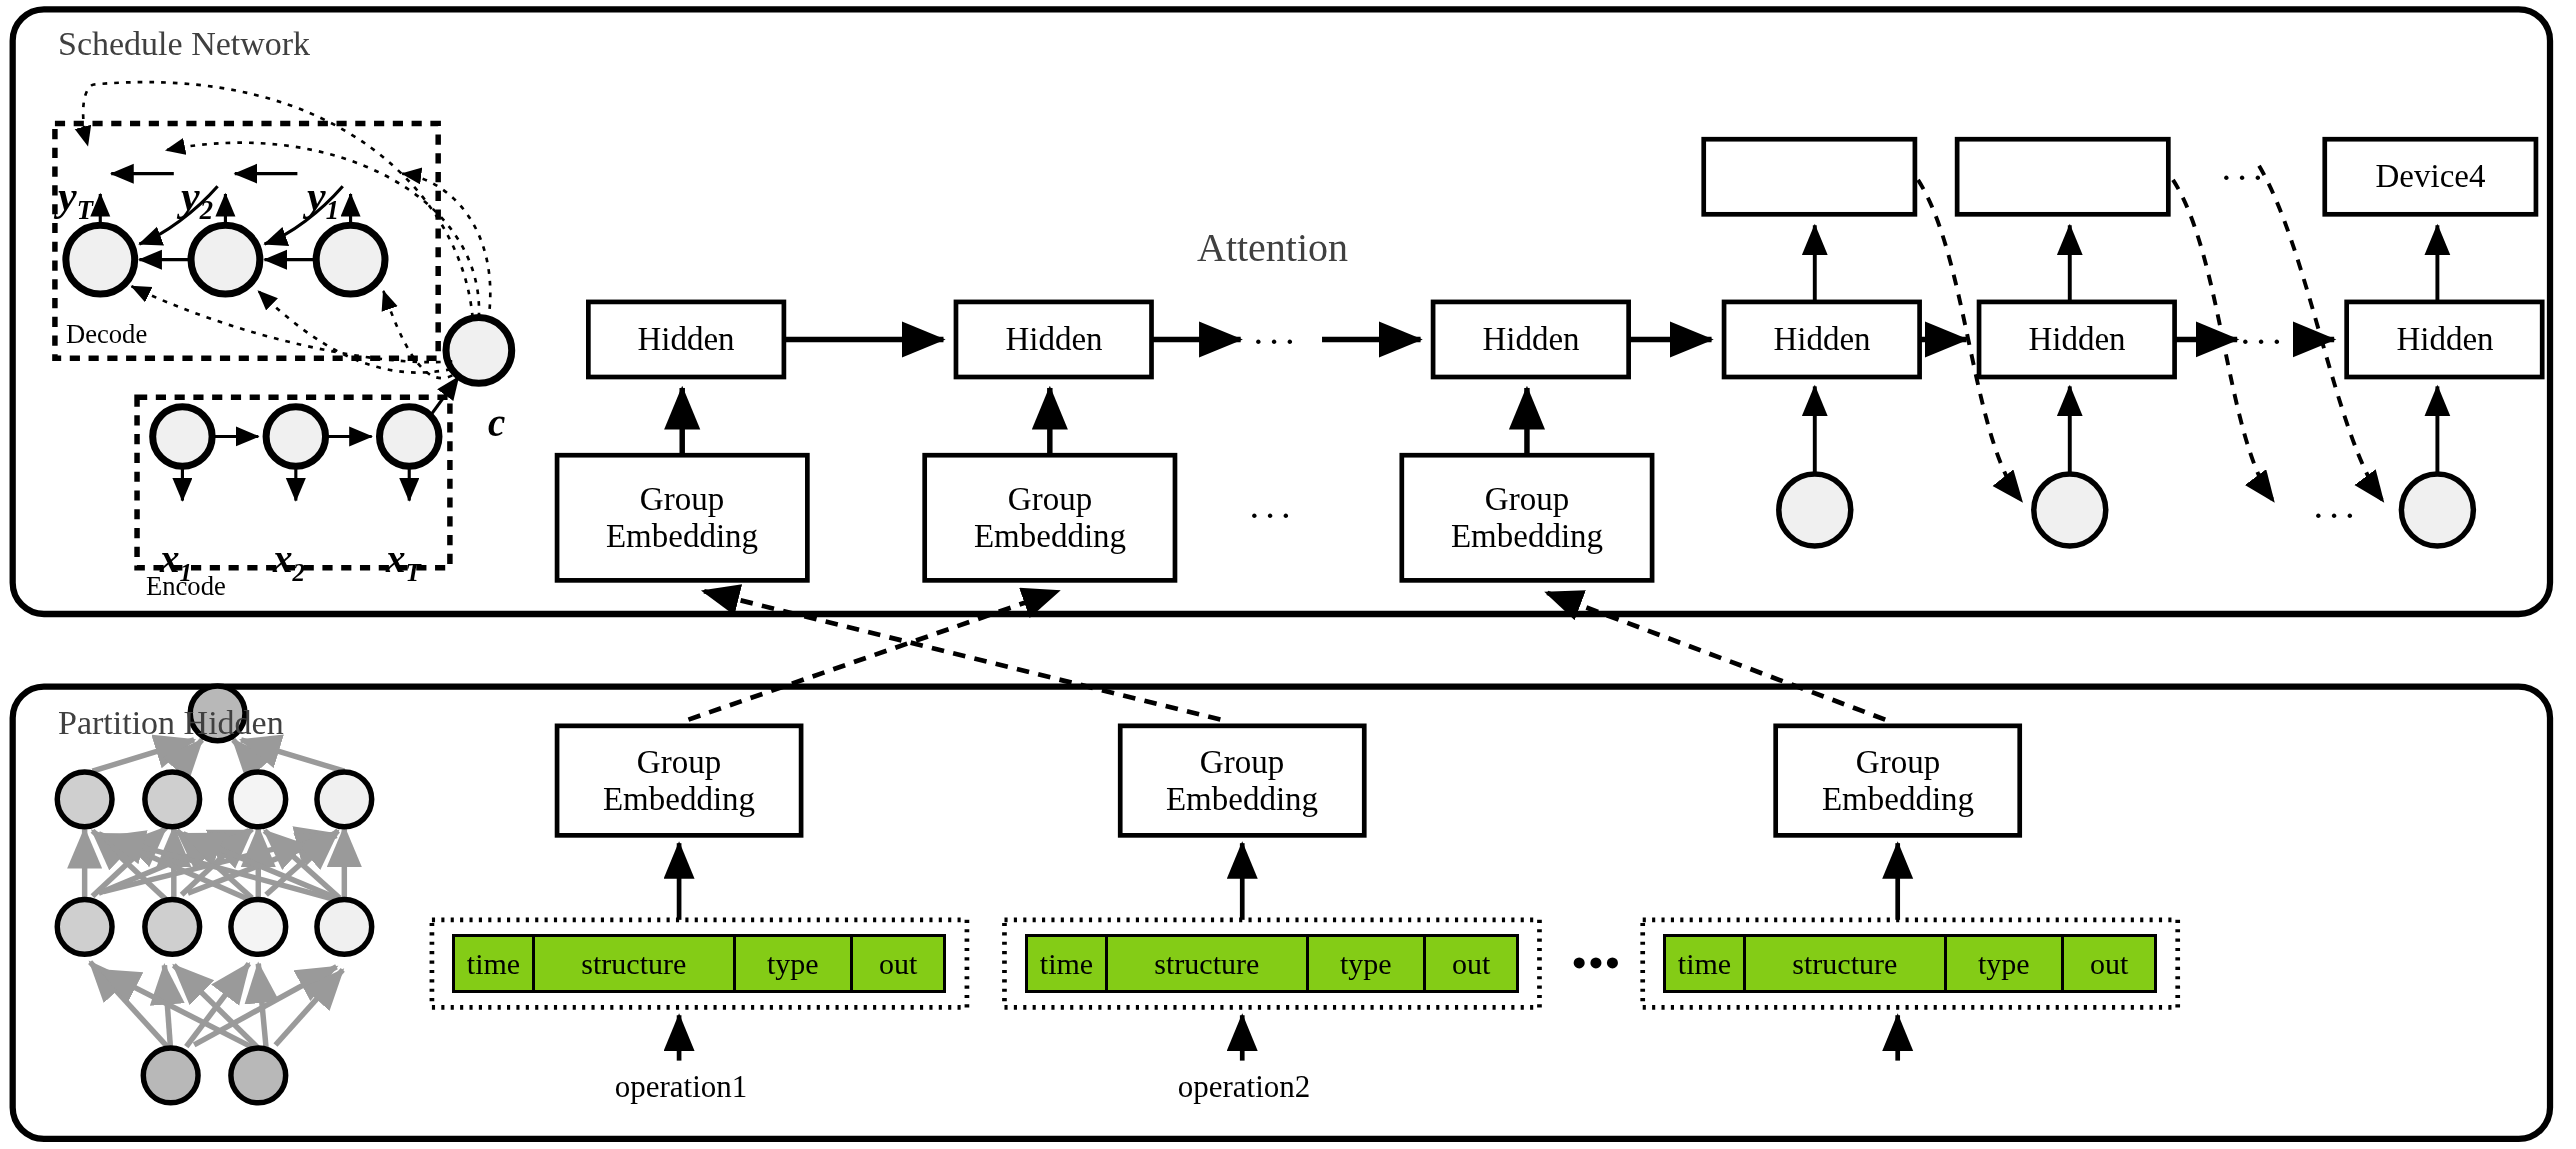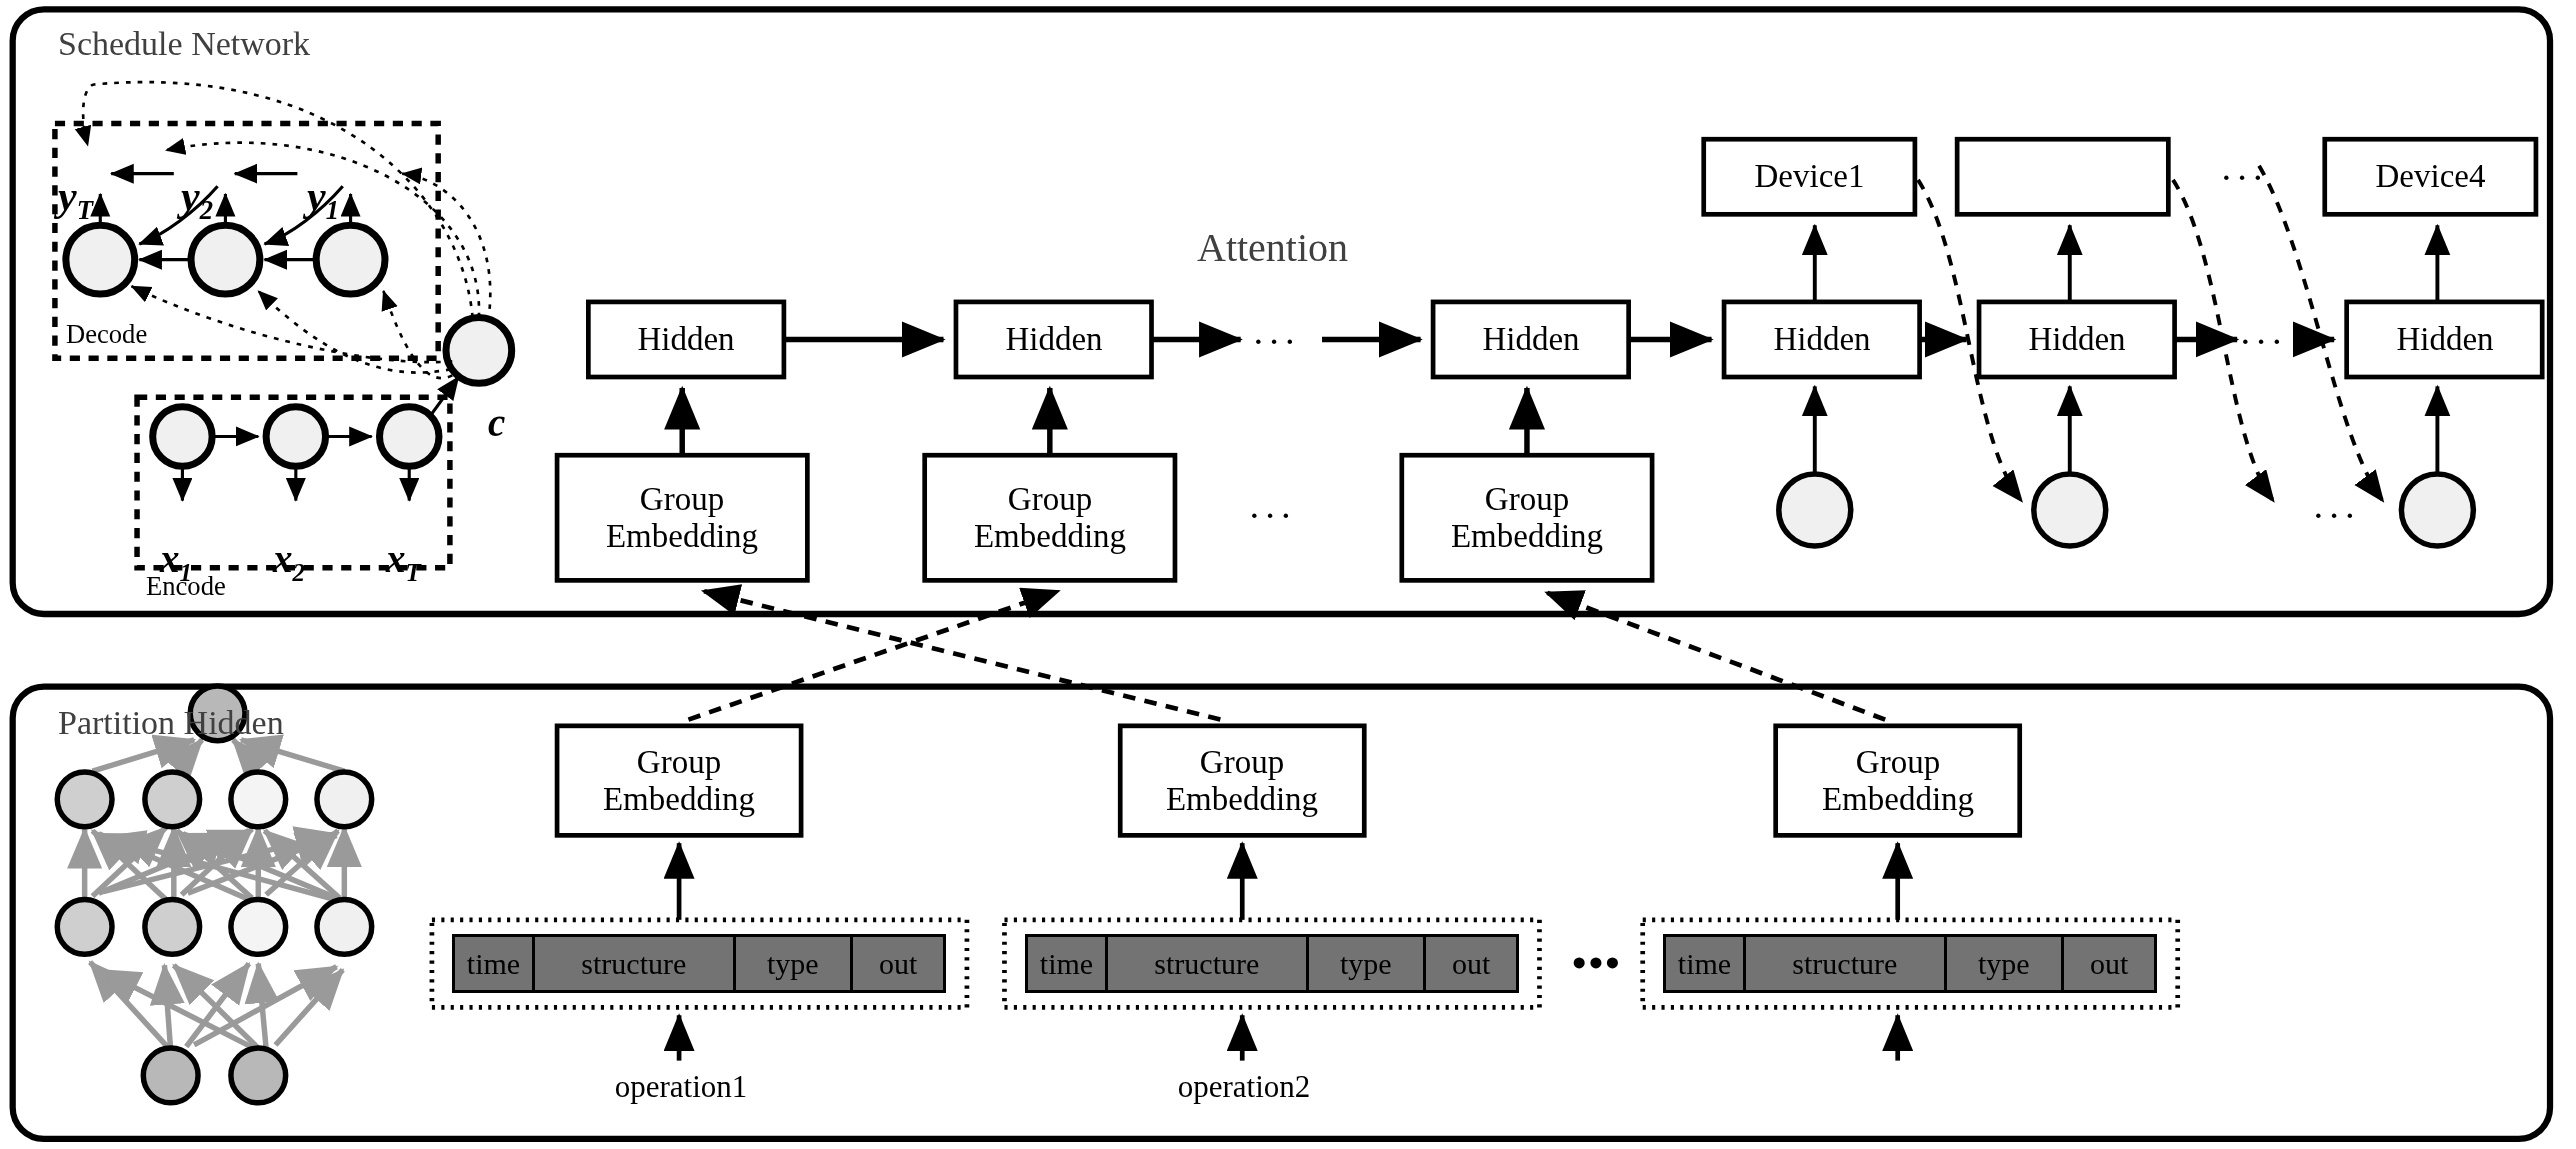--- a/index.html
+++ b/index.html
@@ -9,21 +9,21 @@
   .panel-title{position:absolute;font-size:34px;color:#404040;white-space:nowrap;}
   .boxlbl{position:absolute;display:flex;align-items:center;justify-content:center;
           text-align:center;font-size:33px;line-height:1.12;color:#000;pointer-events:none;}
   .smalllbl{position:absolute;font-size:26.6px;white-space:nowrap;color:#000;}
   .mathlbl{position:absolute;font-family:"Liberation Serif","DejaVu Serif",serif;
            font-style:italic;font-weight:bold;white-space:nowrap;color:#000;margin-top:26px;}
   .dots{position:absolute;font-size:38px;letter-spacing:3.1px;color:#000;white-space:nowrap;}
   .dotsb{position:absolute;font-size:41px;font-weight:bold;letter-spacing:2.3px;color:#000;white-space:nowrap;}
   .cellrow{position:absolute;display:flex;}
   .cell{display:flex;align-items:center;justify-content:center;font-size:30px;
-        border-right:3.1px solid #000;box-sizing:border-box;background:#737373;}
+        border-right:3.1px solid #000;box-sizing:border-box;background:#84cc16;}
   .cell:last-child{border-right:none;}
 </style>
 </head>
 <body>
 
 <div id="stage">
 
   <svg id="canvas" viewBox="0 0 3293 1469">
     <defs>
       <marker id="ah" markerWidth="9" markerHeight="9" refX="7.2" refY="3.2" orient="auto" markerUnits="strokeWidth">
@@ -268,21 +268,20 @@
   </div>
   <div class="boxlbl" style="left:925px;top:455px;width:250px;height:125px;flex-direction:column;">
     <span>Group</span>
     <span>Embedding</span>
   </div>
   <div class="boxlbl" style="left:1402px;top:455px;width:250px;height:125px;flex-direction:column;">
     <span>Group</span>
     <span>Embedding</span>
   </div>
 
-  <div class="boxlbl" style="left:1704px;top:139px;width:211px;height:75px;">Device1</div>
   <div class="boxlbl" style="left:2325px;top:139px;width:211px;height:75px;">Device4</div>
 
   <div class="dots" style="left:1252px;top:319px;">···</div>
   <div class="dots" style="left:1248px;top:493px;">···</div>
   <div class="dots" style="left:2239px;top:319px;">···</div>
   <div class="dots" style="left:2220px;top:155px;">···</div>
   <div class="dots" style="left:2312px;top:493px;">···</div>
 
   <div class="boxlbl" style="left:557px;top:726px;width:244px;height:110px;flex-direction:column;">
     <span>Group</span>

